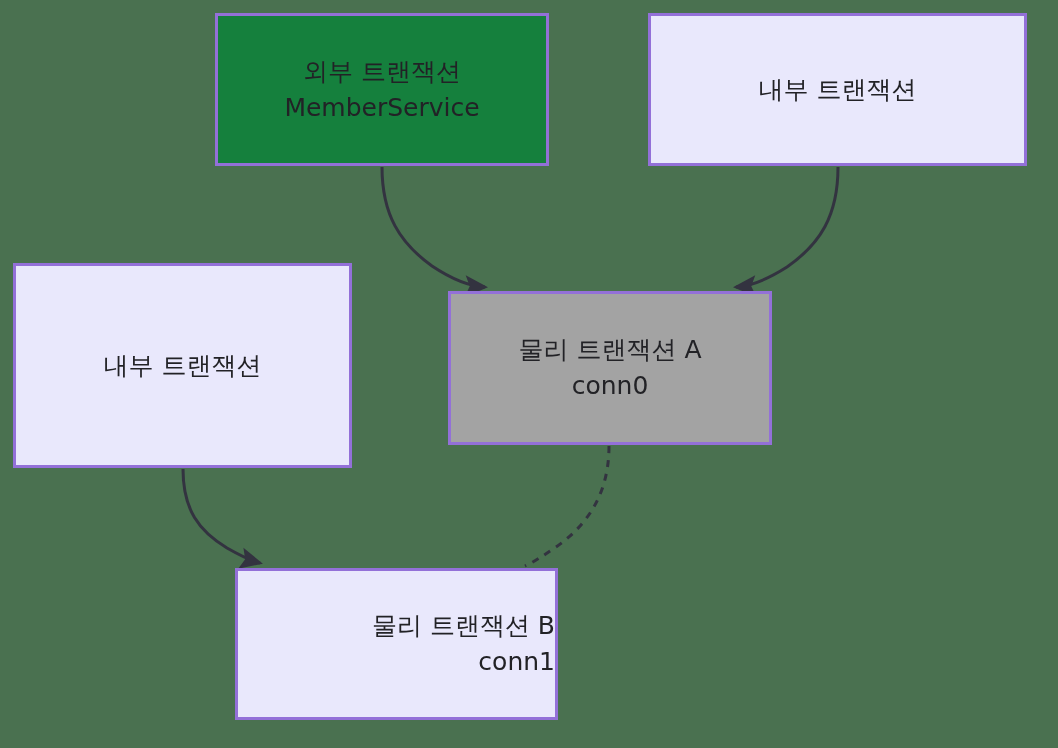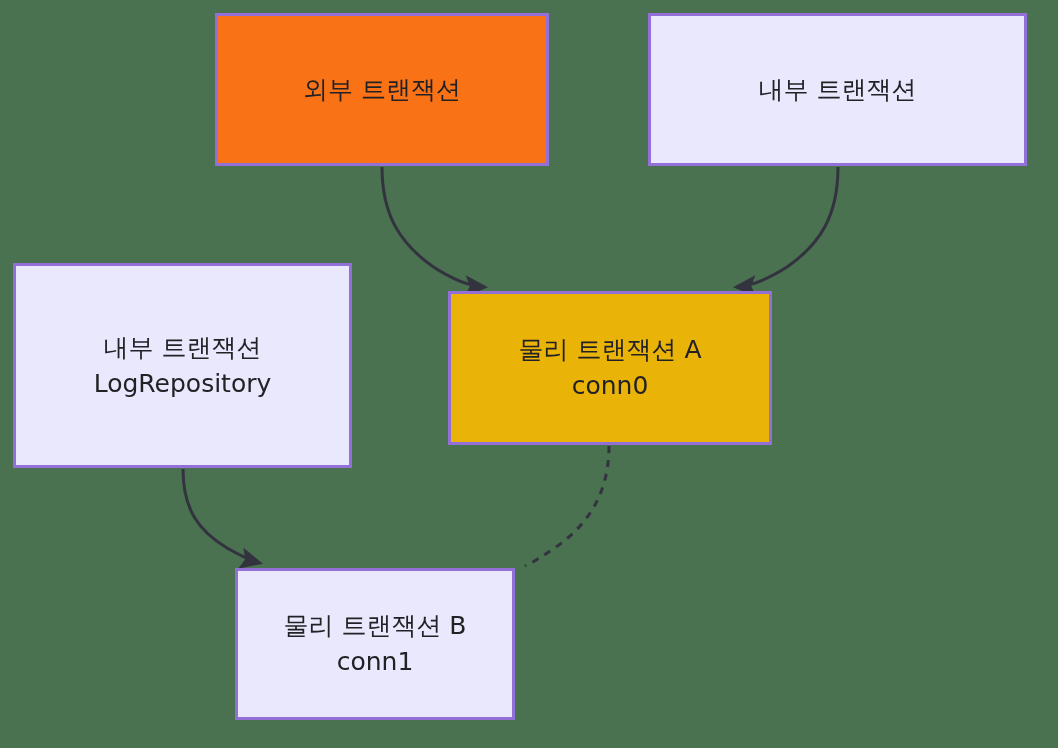--- a/index.html
+++ b/index.html
@@ -66,36 +66,36 @@
 
     <path d="M 382 167 C 382 215 400 243 432 266 Q 462 286 485 287" fill="none" stroke="#333340" stroke-width="3" marker-end="url(#arrowhead)"></path>
 
     <path d="M 838 167 C 838 216 820 244 787 267 Q 757 286 736 287" fill="none" stroke="#333340" stroke-width="3" marker-end="url(#arrowhead)"></path>
 
     <path d="M 183 469 C 183 510 199 531 227 548 Q 248 560 260 563" fill="none" stroke="#333340" stroke-width="3" marker-end="url(#arrowhead)"></path>
 
     <path d="M 609 446 C 609 492 589 524 556 547 Q 536 561 525 566" fill="none" stroke="#333340" stroke-width="3" stroke-dasharray="7 7" stroke-linecap="butt"></path>
   </svg>
 
-  <div class="node" id="node-member-service" style="left: 215px; top: 13px; width: 334px; height: 153px; background: #f97316; border-color: rgb(147, 112, 216); color: rgb(34, 34, 38);">
+  <div class="node" id="node-member-service" style="left: 215px; top: 13px; width: 334px; height: 153px; background: #15803d; border-color: rgb(147, 112, 216); color: rgb(34, 34, 38);">
     <span class="line">외부 트랜잭션</span>
+    <span class="line">MemberService</span>
   </div>
 
   <div class="node" id="node-member-repo" style="left: 648px; top: 13px; width: 379px; height: 153px; background: rgb(233, 232, 252); border-color: rgb(147, 112, 216); color: rgb(34, 34, 38);">
     <span class="line">내부 트랜잭션</span>
   </div>
 
   <div class="node" id="node-log-repo" style="left: 13px; top: 263px; width: 339px; height: 205px; background: rgb(233, 232, 252); border-color: rgb(147, 112, 216); color: rgb(34, 34, 38);">
     <span class="line">내부 트랜잭션</span>
-    <span class="line">LogRepository</span>
   </div>
 
-  <div class="node" id="node-physical-tx-a" style="left: 448px; top: 291px; width: 324px; height: 154px; background: #eab308; border-color: rgb(147, 112, 216); color: rgb(34, 34, 38);">
+  <div class="node" id="node-physical-tx-a" style="left: 448px; top: 291px; width: 324px; height: 154px; background: #a3a3a3; border-color: rgb(147, 112, 216); color: rgb(34, 34, 38);">
     <span class="line">물리 트랜잭션 A</span>
     <span class="line">conn0</span>
   </div>
 
-  <div class="node" id="node-physical-tx-b" style="left: 235px; top: 568px; width: 280px; height: 152px; background: rgb(233, 232, 252); border-color: rgb(147, 112, 216); color: rgb(34, 34, 38);">
+  <div class="node" id="node-physical-tx-b" style="left: 235px; top: 568px; width: 323px; height: 152px; background: rgb(233, 232, 252); border-color: rgb(147, 112, 216); color: rgb(34, 34, 38); align-items: flex-end;">
     <span class="line">물리 트랜잭션 B</span>
     <span class="line">conn1</span>
   </div>
 
 </div>
 
 </body></html>

